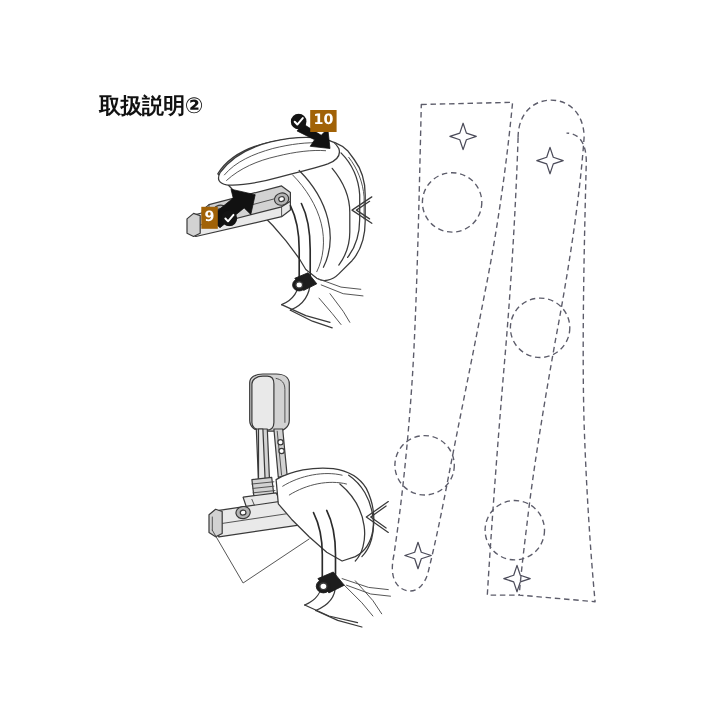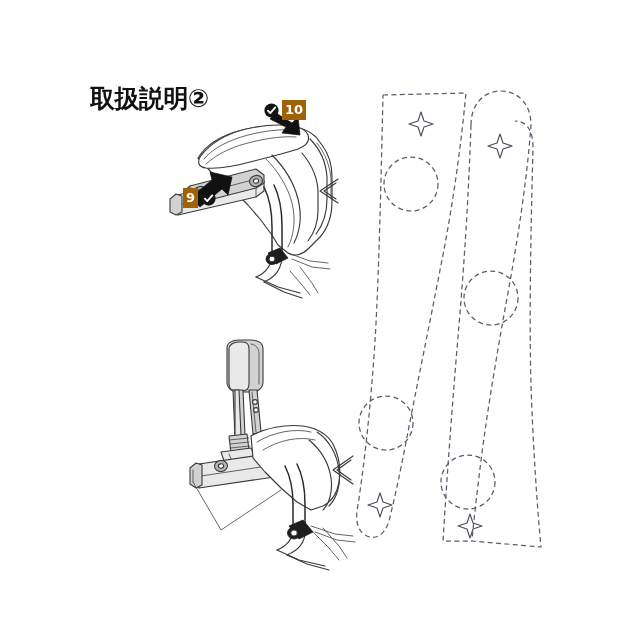--- a/index.html
+++ b/index.html
@@ -20,21 +20,21 @@
     position: absolute;
     inset: 0;
     background: #ffffff;
   }
 
   
   #title {
     position: absolute;
     left: 90px;
     top: 86px;
-    font-size: 25px;
+    font-size: 20px;
     font-weight: bold;
     letter-spacing: -0.5px;
     color: #111111;
     line-height: 1;
     white-space: nowrap;
     font-family: "DejaVu Sans", "Liberation Sans", sans-serif;
   }
 
   
   .callout {

